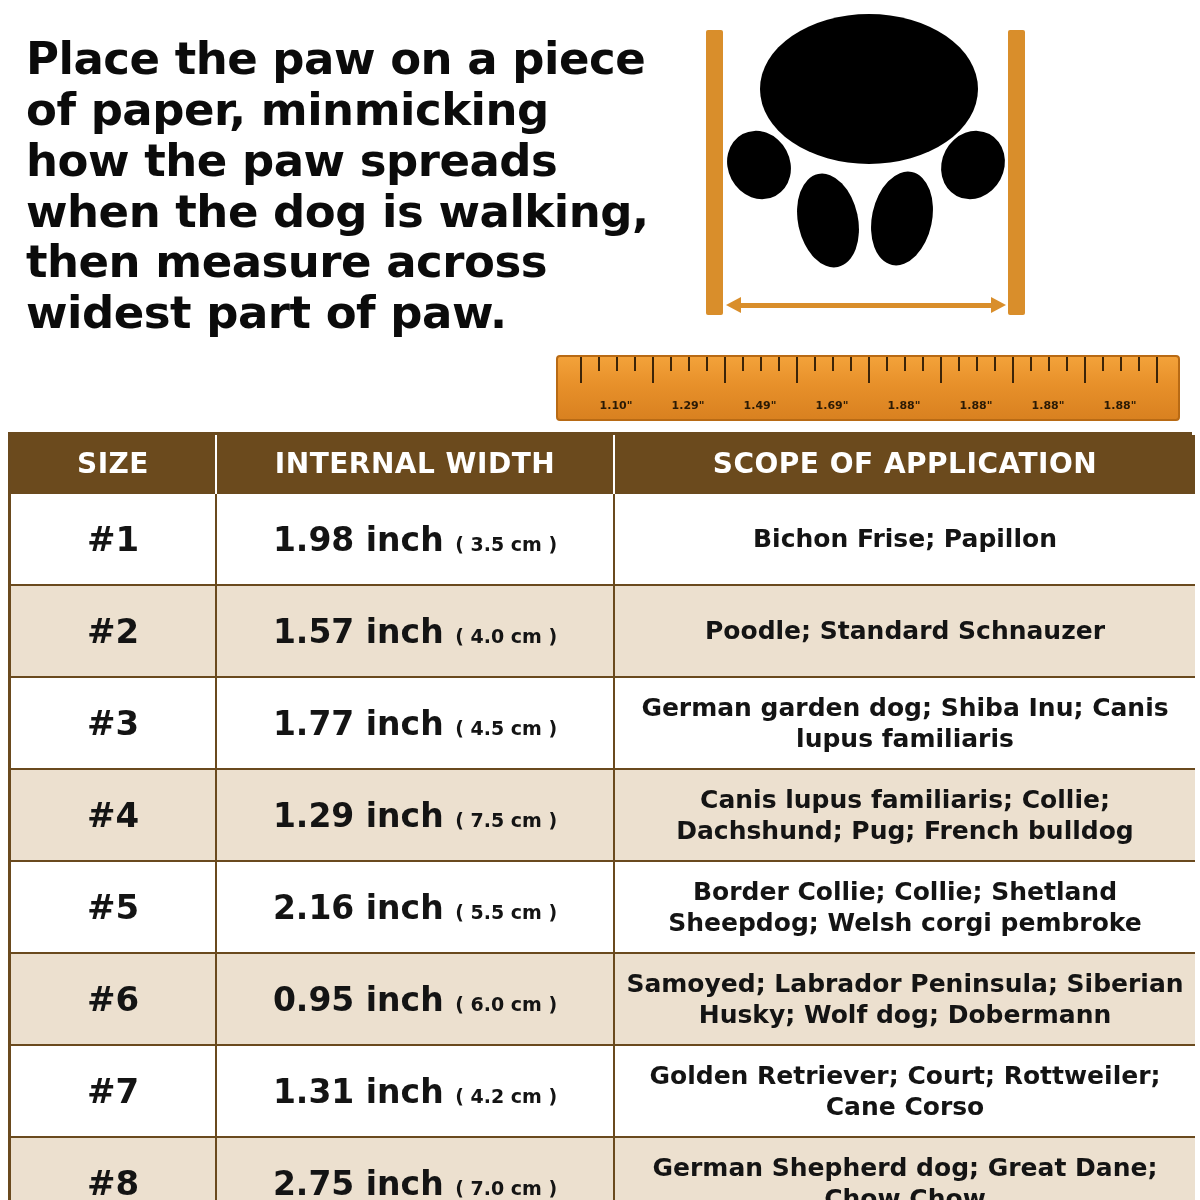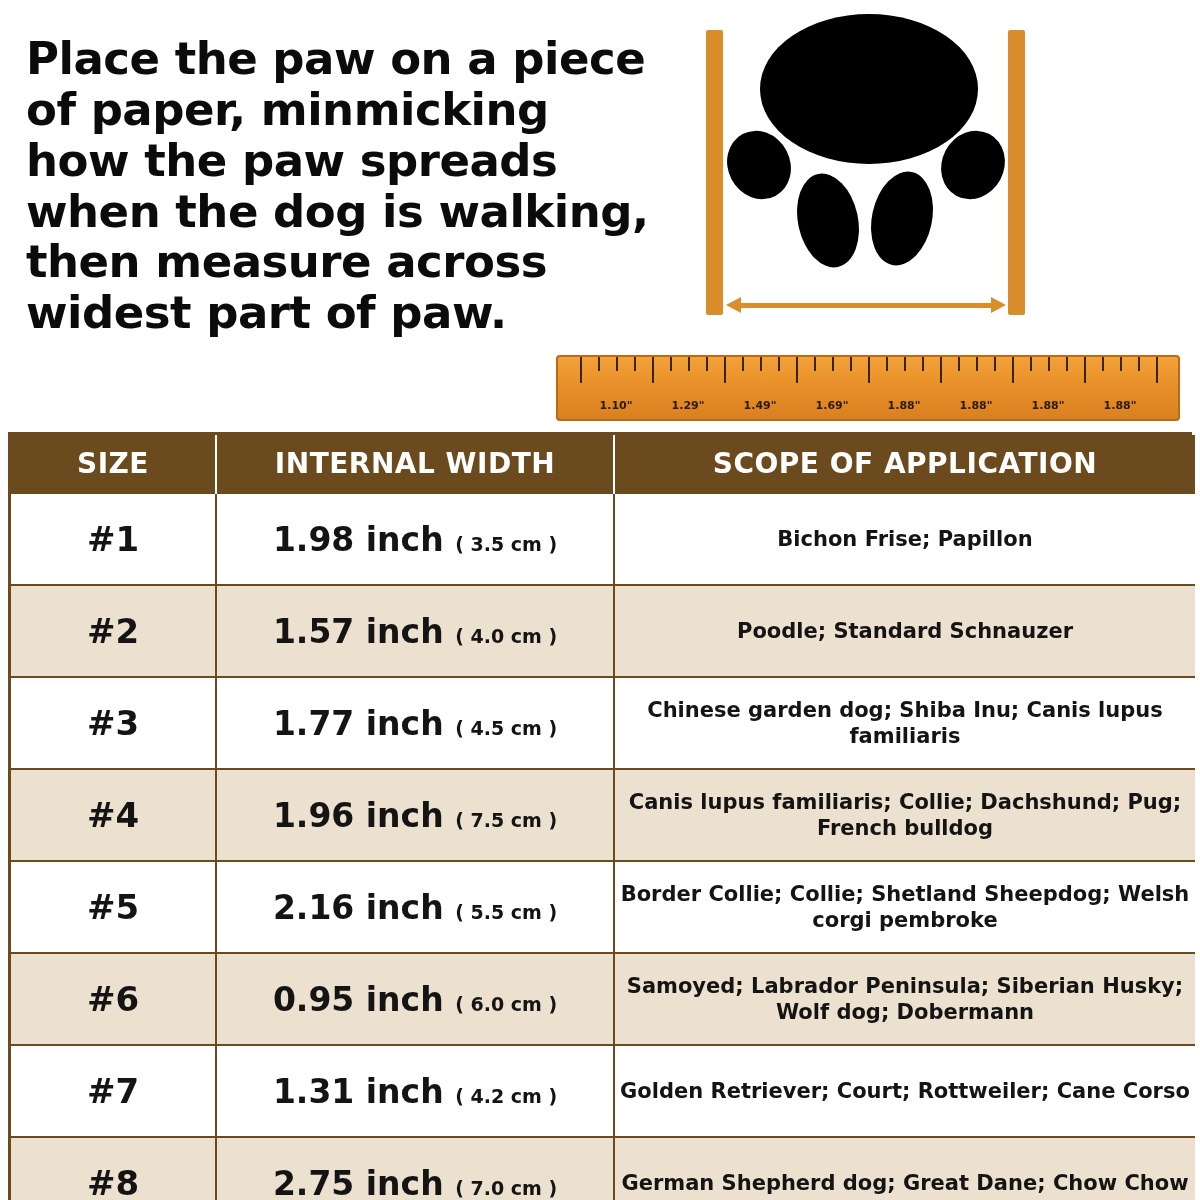--- a/index.html
+++ b/index.html
@@ -197,21 +197,21 @@
   .cell-width {
     font-size: 33px;
     font-weight: 800;
     white-space: nowrap;
   }
   .cell-width .cm {
     font-size: 19px;
     font-weight: 700;
   }
   .cell-scope {
-    font-size: 21px;
+    font-size: 25px;
     font-weight: 700;
     line-height: 1.25;
     padding: 6px 0;
   }
 </style>
 </head>
 <body>
 
 <div class="top">
 
@@ -311,26 +311,26 @@
           <span class="cm">( 4.0 cm )</span>
         </td>
         <td class="cell-scope">Poodle; Standard Schnauzer</td>
       </tr>
       <tr class="odd">
         <td class="cell-size">#3</td>
         <td class="cell-width">
           <span>1.77 inch</span>
           <span class="cm">( 4.5 cm )</span>
         </td>
-        <td class="cell-scope">Chinese garden dog; Shiba Inu; Canis lupus familiaris</td>
+        <td class="cell-scope">German garden dog; Shiba Inu; Canis lupus familiaris</td>
       </tr>
       <tr class="even">
         <td class="cell-size">#4</td>
         <td class="cell-width">
-          <span>1.96 inch</span>
+          <span>1.29 inch</span>
           <span class="cm">( 7.5 cm )</span>
         </td>
         <td class="cell-scope">Canis lupus familiaris; Collie; Dachshund; Pug; French bulldog</td>
       </tr>
       <tr class="odd">
         <td class="cell-size">#5</td>
         <td class="cell-width">
           <span>2.16 inch</span>
           <span class="cm">( 5.5 cm )</span>
         </td>

